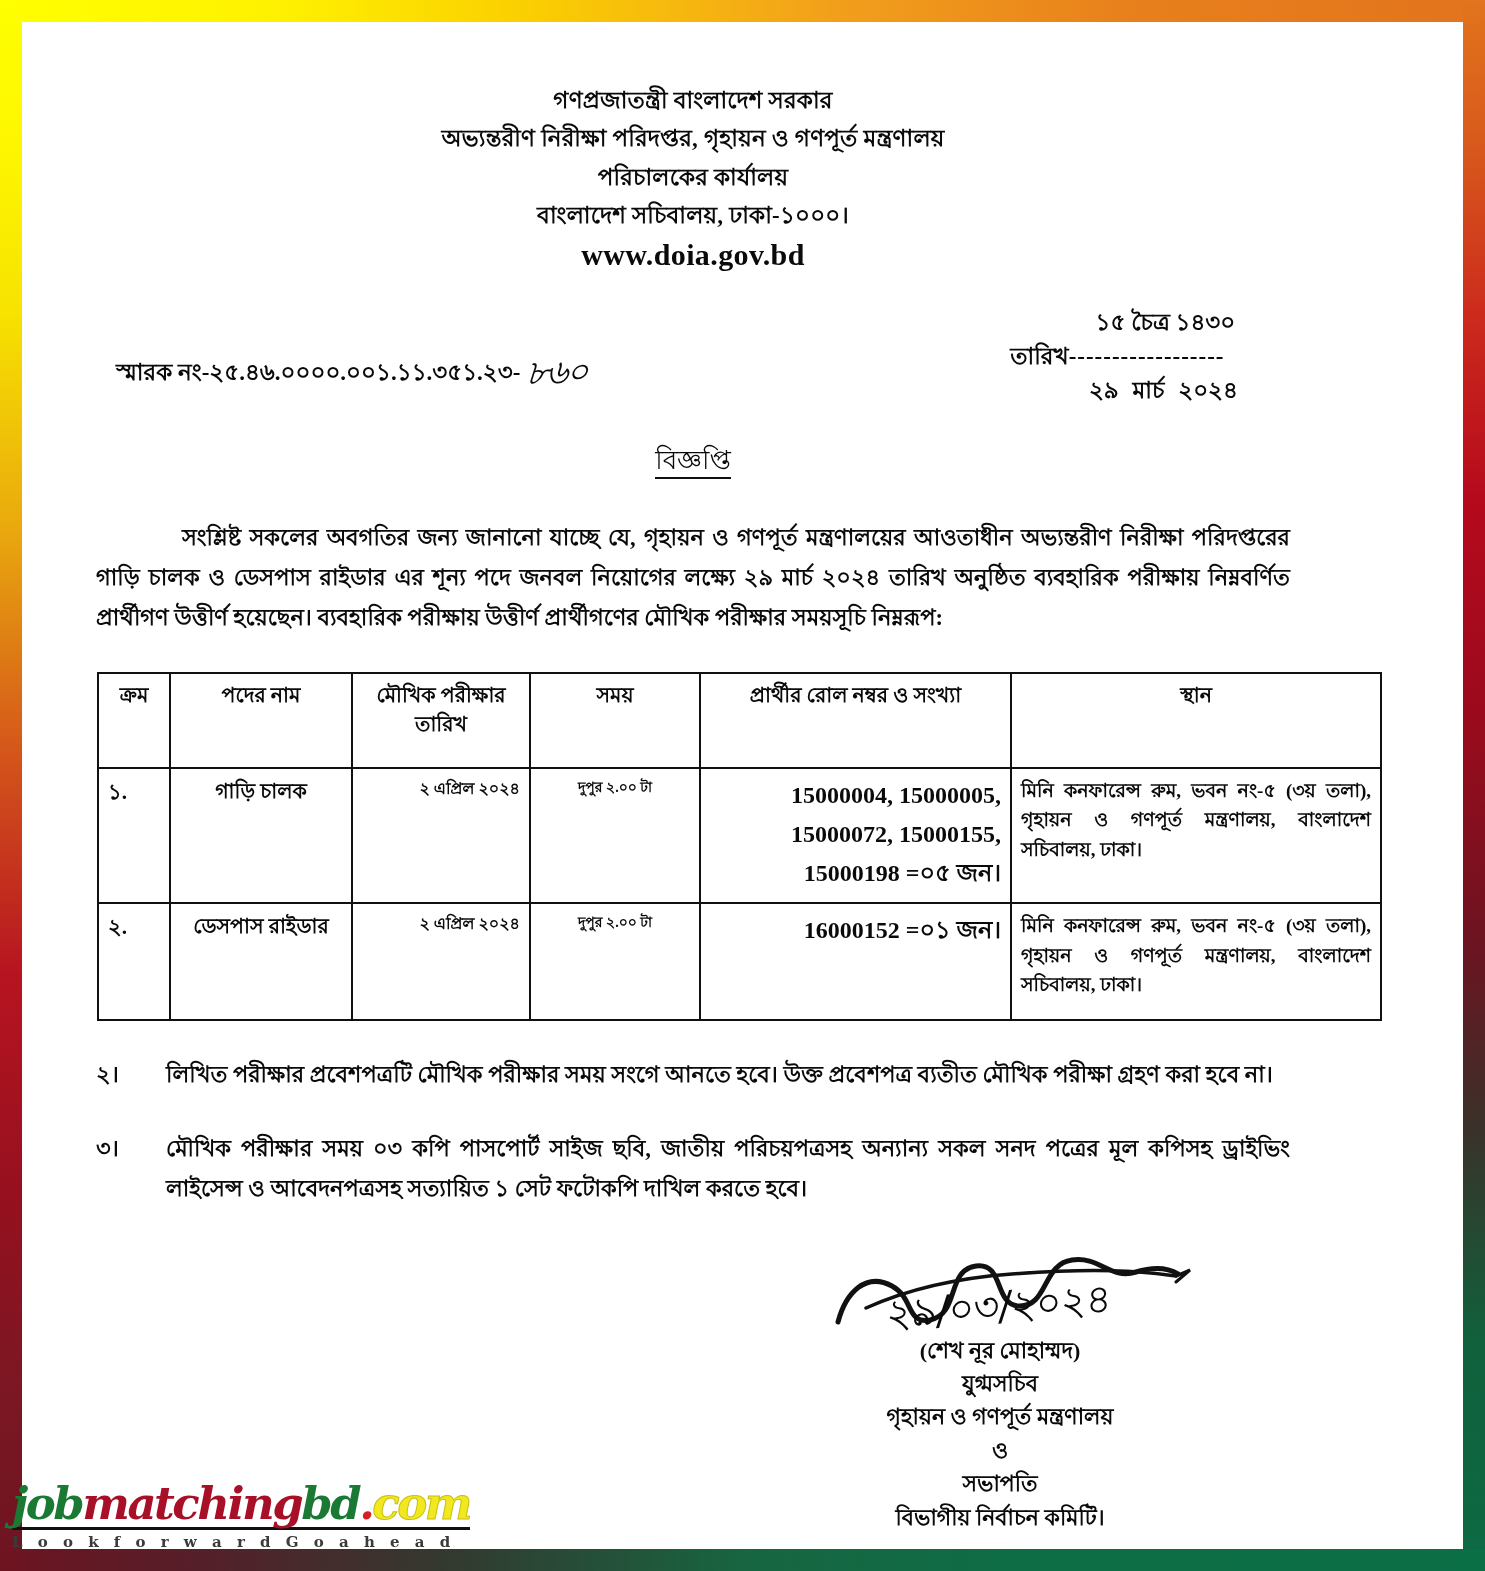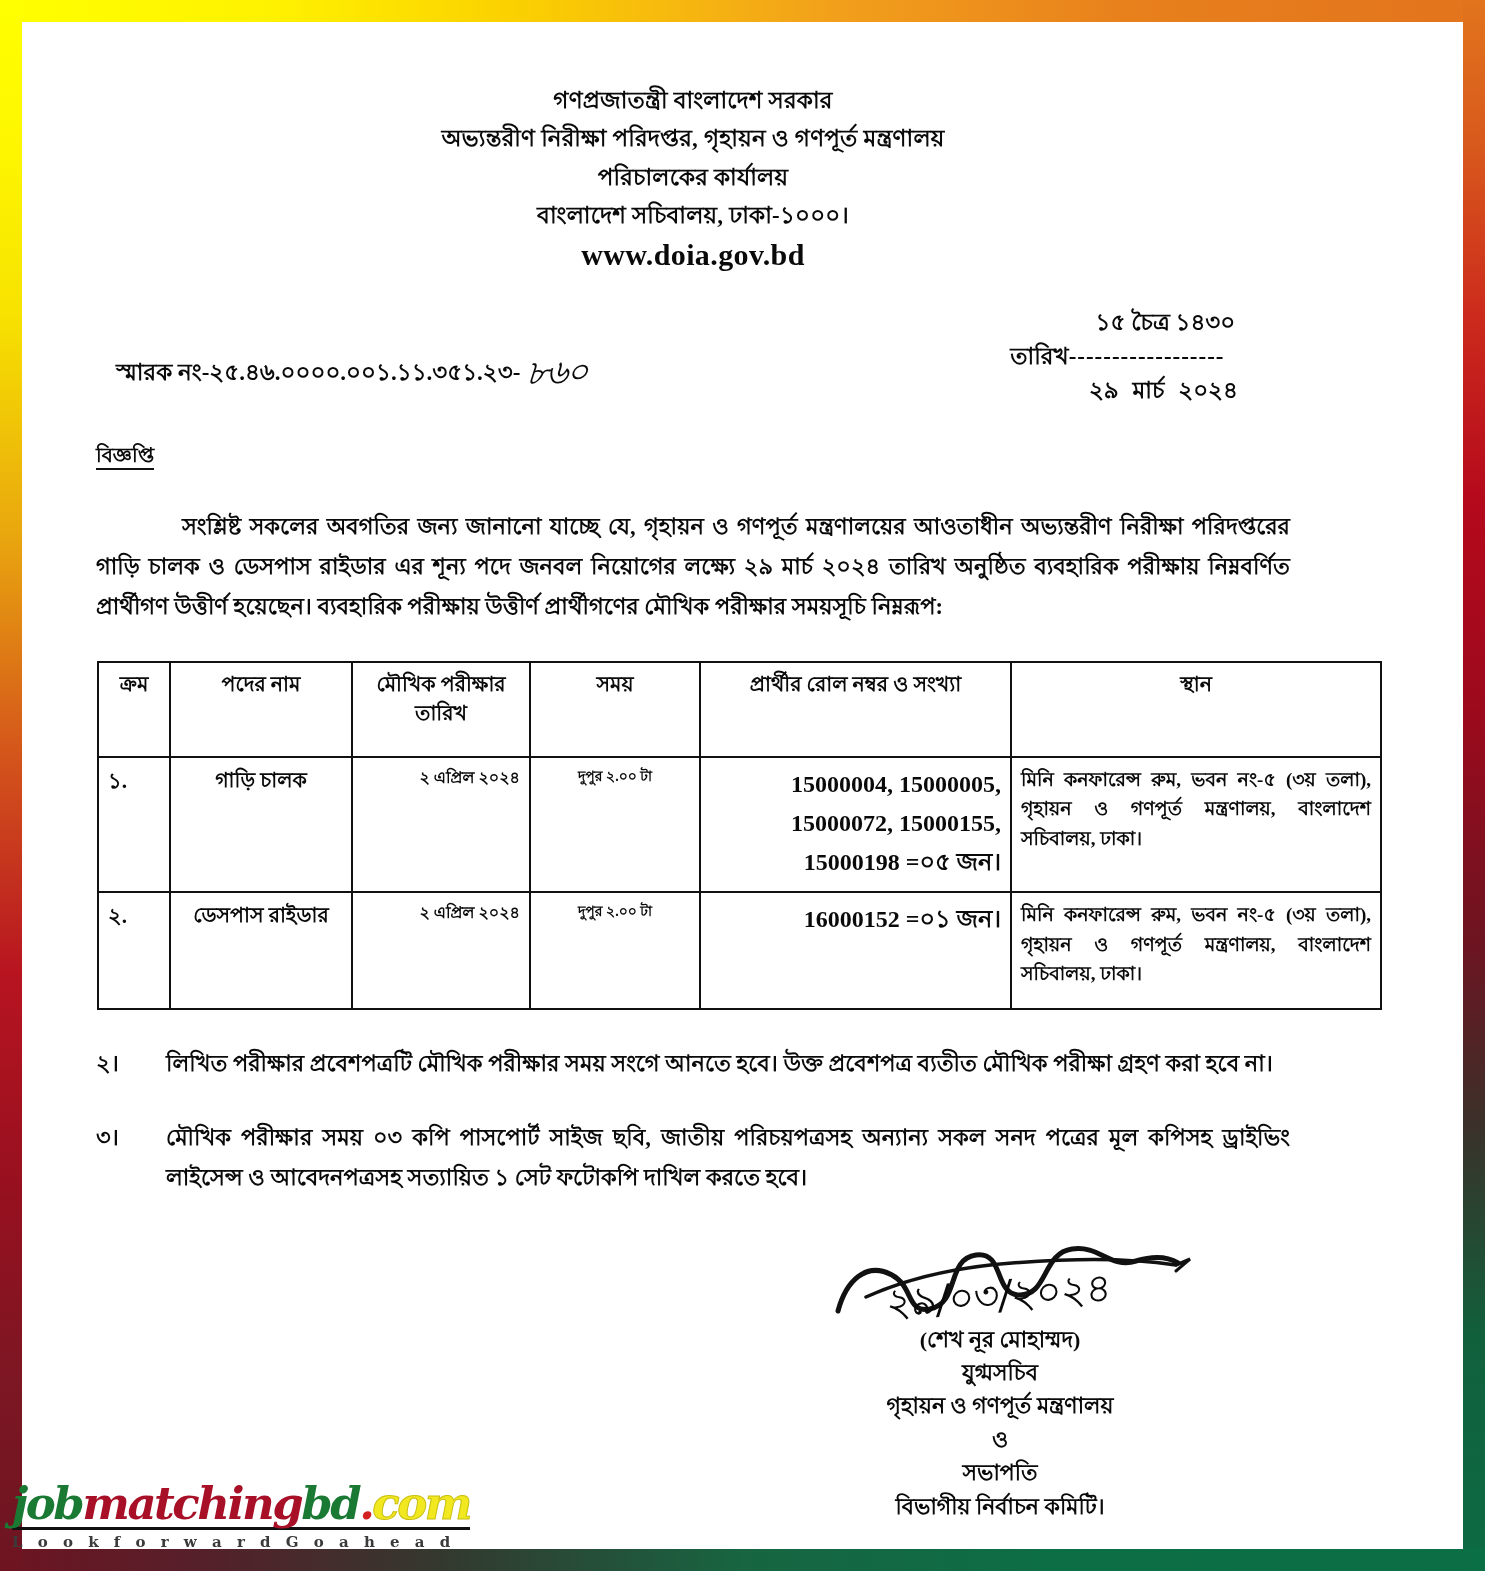--- a/index.html
+++ b/index.html
@@ -113,23 +113,23 @@
     font-weight: bold;
     line-height: 1.5;
   }
   .date-row { white-space: nowrap; }
   .date-bn { padding-left: 96px; }
   .date-dash-row { white-space: nowrap; letter-spacing: 0; }
   .date-dashes { letter-spacing: 1px; }
   .date-en { padding-left: 92px; font-family: Liberation Mono, monospace; }
 
   .notice-title {
-    text-align: left;
-    font-size: 20px;
-    font-weight: bold;
+    text-align: center;
+    font-size: 26px;
+    font-weight: normal;
     margin-top: 22px;
     margin-bottom: 34px;
   }
   .notice-title span {
     border-bottom: 2px solid #111;
     padding-bottom: 2px;
   }
 
   .para {
     font-size: 22.5px;

